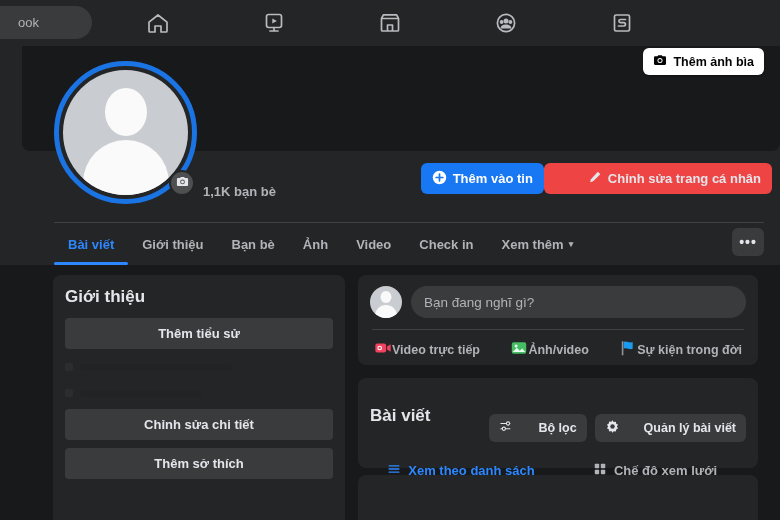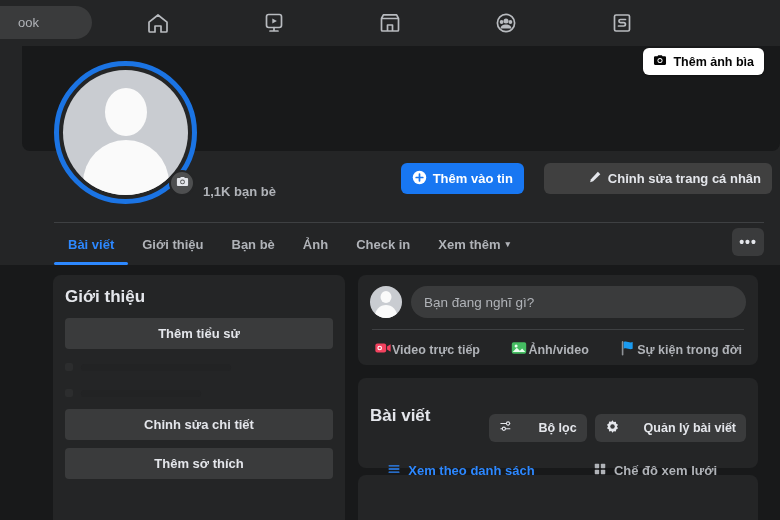--- a/index.html
+++ b/index.html
@@ -89,30 +89,30 @@
   }
 
   .friend-count {
     position: absolute; left: 203px; top: 138px;
     font-size: 13px; font-weight: bold; color: #b0b3b8;
   }
 
   
   .actions {
     position: absolute; right: 8px; top: 117px;
-    display: flex; align-items: center; gap: 20px;
+    display: flex; align-items: center; gap: 0;
   }
   .btn {
     height: 31px; border-radius: 6px; padding: 0 11px;
     display: flex; align-items: center; gap: 6px;
     font-size: 13px; font-weight: bold; cursor: pointer;
     white-space: nowrap;
   }
   .btn-primary { background: #1877f2; color: #fff; }
-  .btn-secondary { background: #404040; color: #e4e6eb; padding-left: 44px; }
+  .btn-secondary { background: #ef4444; color: #e4e6eb; padding-left: 44px; }
 
   
   .tabs-divider {
     position: absolute; left: 54px; top: 176px; width: 710px; height: 1px;
     background: #3e4042;
   }
   .tabs {
     position: absolute; left: 54px; top: 177px;
     display: flex; align-items: stretch; height: 42px;
   }
@@ -340,20 +340,23 @@
         <span>Bài viết</span>
       </div>
       <div class="tab">
         <span>Giới thiệu</span>
       </div>
       <div class="tab">
         <span>Bạn bè</span>
       </div>
       <div class="tab">
         <span>Ảnh</span>
+      </div>
+      <div class="tab">
+        <span>Video</span>
       </div>
       <div class="tab">
         <span>Check in</span>
       </div>
       <div class="tab">
         <span>Xem thêm</span>
         <span style="font-size:9px">▾</span>
       </div>
     </div>
 

